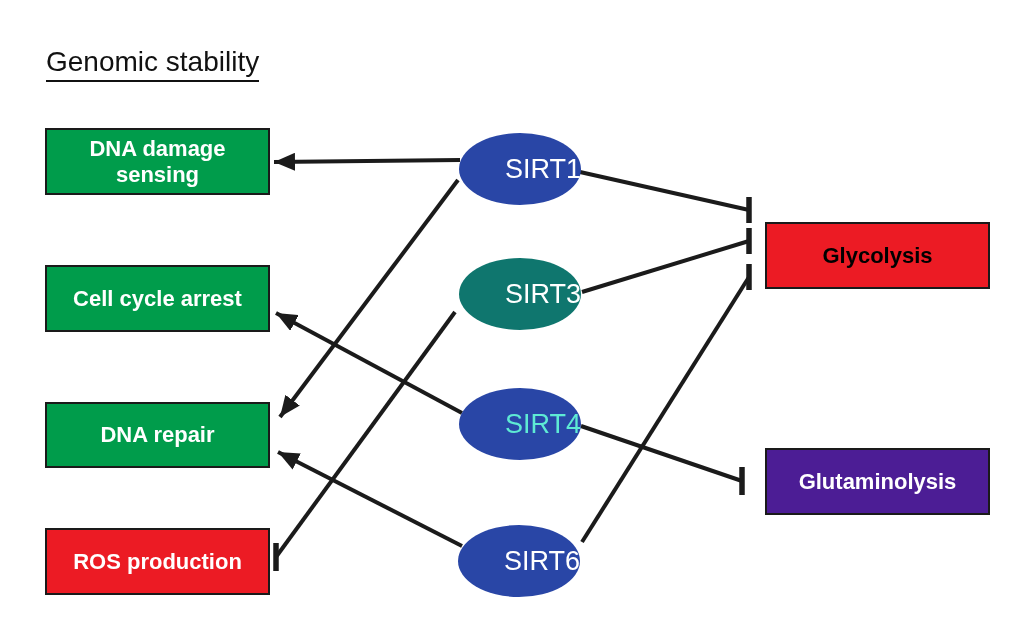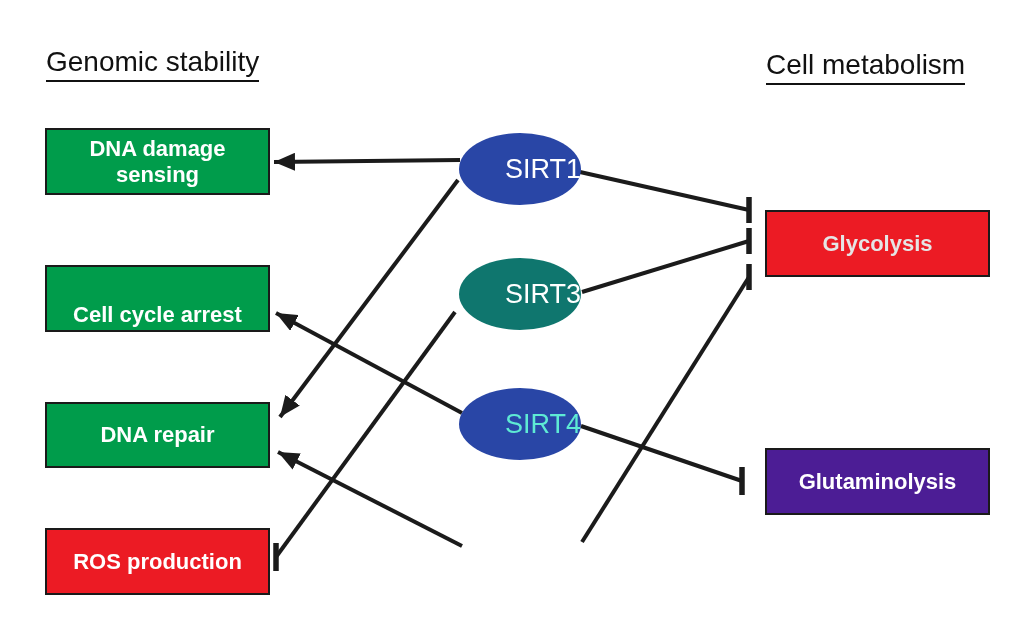--- a/index.html
+++ b/index.html
@@ -14,23 +14,20 @@
         border:2.5px solid #1a1a1a;box-sizing:border-box;padding:2px 20px;}
   .ellipse{position:absolute;border-radius:50%;display:flex;align-items:center;
         justify-content:flex-end;color:#ffffff;font-size:27px;font-weight:normal;}
 </style>
 </head>
 <body>
 
 <div class="stage">
   <div class="heading" style="left:46px; top:46px;">
     <span>Genomic stability</span>
-  </div>
-  <div class="heading" style="left:766px; top:49px;">
-    <span>Cell metabolism</span>
   </div>
 
   <svg id="edge-layer" width="1025" height="619">
       <defs>
         <marker id="arrw" markerUnits="userSpaceOnUse" markerWidth="22" markerHeight="18" refX="21" refY="9" orient="auto">
           <polygon points="0,0 21,9 0,18" fill="#1B1B1B"></polygon>
         </marker>
       </defs>
       <line x1="460" y1="160" x2="274" y2="162" stroke="#1B1B1B" stroke-width="4" marker-end="url(#arrw)"></line>
       <line x1="458" y1="180" x2="280" y2="417" stroke="#1B1B1B" stroke-width="4" marker-end="url(#arrw)"></line>
@@ -45,38 +42,41 @@
       <line x1="742" y1="467" x2="742" y2="495" stroke="#1B1B1B" stroke-width="5.5"></line>
       <line x1="462" y1="546" x2="278" y2="452" stroke="#1B1B1B" stroke-width="4" marker-end="url(#arrw)"></line>
       <line x1="582" y1="542" x2="749" y2="277" stroke="#1B1B1B" stroke-width="4"></line>
       <line x1="749" y1="264" x2="749" y2="290" stroke="#1B1B1B" stroke-width="5.5"></line>
     </svg>
 
   <div id="node-layer">
       <div class="pbox" style="left: 45px; top: 128px; width: 225px; height: 67px; background: rgb(0, 156, 75); border-color: rgb(26, 26, 26); color: rgb(255, 255, 255);">
         <span>DNA damage sensing</span>
       </div>
-      <div class="pbox" style="left: 45px; top: 265px; width: 225px; height: 67px; background: rgb(0, 156, 75); border-color: rgb(26, 26, 26); color: rgb(255, 255, 255); align-items: flex-end;">
+      <div class="pbox" style="left: 45px; top: 265px; width: 225px; height: 67px; background: rgb(0, 156, 75); border-color: rgb(26, 26, 26); color: rgb(255, 255, 255);">
         <span>Cell cycle arrest</span>
       </div>
       <div class="pbox" style="left: 45px; top: 528px; width: 225px; height: 67px; background: rgb(236, 27, 36); border-color: rgb(26, 26, 26); color: rgb(255, 255, 255);">
         <span>ROS production</span>
       </div>
       <div class="pbox" style="left: 45px; top: 402px; width: 225px; height: 66px; background: rgb(0, 156, 75); border-color: rgb(26, 26, 26); color: rgb(255, 255, 255);">
         <span>DNA repair</span>
       </div>
-      <div class="pbox" style="left: 765px; top: 210px; width: 225px; height: 67px; background: rgb(236, 27, 36); border-color: rgb(26, 26, 26); color: #e5e5e5;">
+      <div class="pbox" style="left: 765px; top: 222px; width: 225px; height: 67px; background: rgb(236, 27, 36); border-color: rgb(26, 26, 26); color: #000000;">
         <span>Glycolysis</span>
       </div>
       <div class="pbox" style="left: 765px; top: 448px; width: 225px; height: 67px; background: #4c1d95; border-color: rgb(26, 26, 26); color: rgb(255, 255, 255);">
         <span>Glutaminolysis</span>
       </div>
       <div class="ellipse" style="left: 459px; top: 133px; width: 122px; height: 72px; background: rgb(41, 70, 166); color: rgb(255, 255, 255);">
         <span>SIRT1</span>
       </div>
       <div class="ellipse" style="left: 459px; top: 258px; width: 122px; height: 72px; background: #0f766e; color: rgb(255, 255, 255);">
         <span>SIRT3</span>
       </div>
       <div class="ellipse" style="left: 459px; top: 388px; width: 122px; height: 72px; background: rgb(41, 70, 166); color: #5eead4;">
         <span>SIRT4</span>
       </div>
+      <div class="ellipse" style="left: 458px; top: 525px; width: 122px; height: 72px; background: rgb(41, 70, 166); color: rgb(255, 255, 255);">
+        <span>SIRT6</span>
+      </div>
     </div>
 </div>
 
 </body></html>

